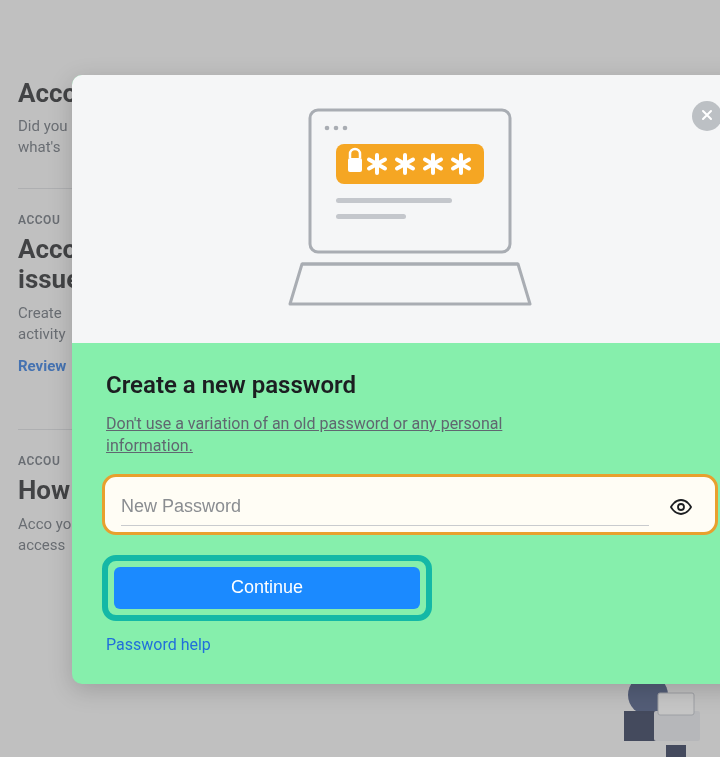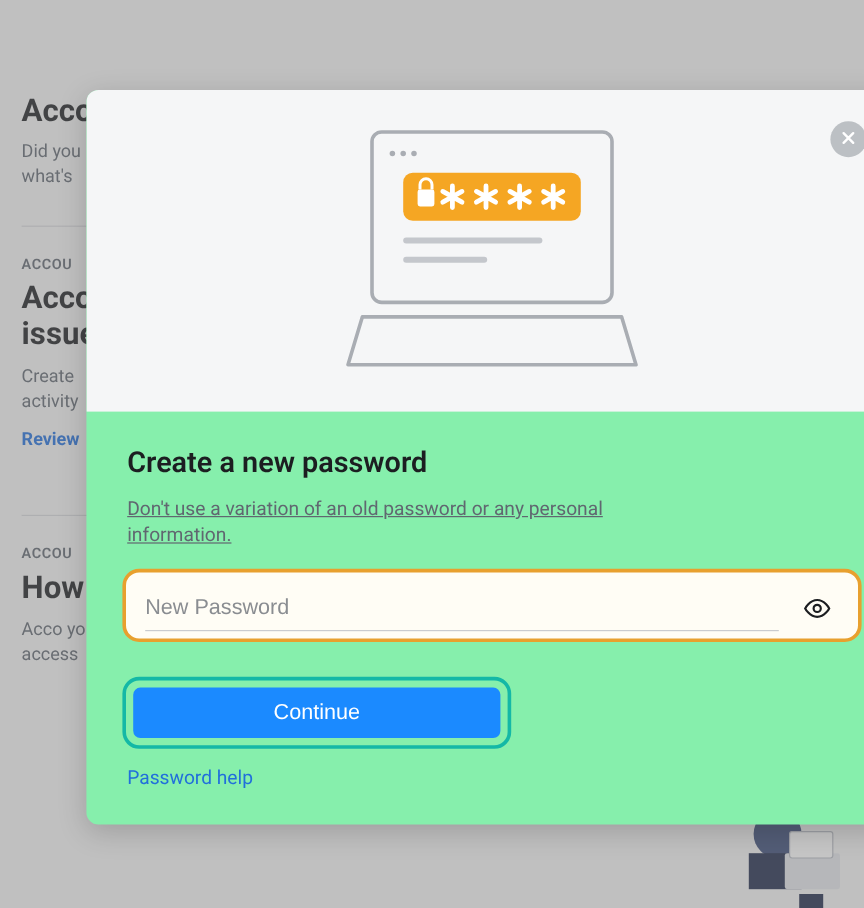--- a/index.html
+++ b/index.html
@@ -116,21 +116,21 @@
       max-width: 410px;
       text-decoration: underline;
     }
 
     
     .highlight-box {
       border: 3px solid #e8a02e;
       border-radius: 14px;
       background: #fffdf5;
       padding: 12px 16px 4px;
-      margin: 16px -4px 8px -4px;
+      margin: 16px -4px 20px -4px;
     }
     .pw-row {
       display: flex;
       align-items: center;
       gap: 14px;
     }
     .pw-input-wrap {
       flex: 1;
       border-bottom: 1px solid #c9cbce;
       padding: 6px 0 8px;
@@ -146,24 +146,24 @@
     .pw-input::placeholder { color: #8a8d91; }
     .eye-btn {
       border: none; background: transparent; cursor: pointer;
       padding: 6px;
     }
     .eye-btn svg { width: 24px; height: 24px; color: #1c1e21; }
 
     
     .highlight-btn-wrap {
       display: inline-block;
-      border: 3px solid #14b8a6;
+      border: 6px solid #14b8a6;
       border-radius: 14px;
       padding: 6px;
-      margin: 21px -4px 14px -4px;
+      margin: 0 -4px 14px -4px;
     }
     .continue-btn {
       width: 306px;
       height: 42px;
       border: none;
       border-radius: 6px;
       background: #1b8aff;
       color: #fff;
       font-size: 18px;
       font-weight: 500;

